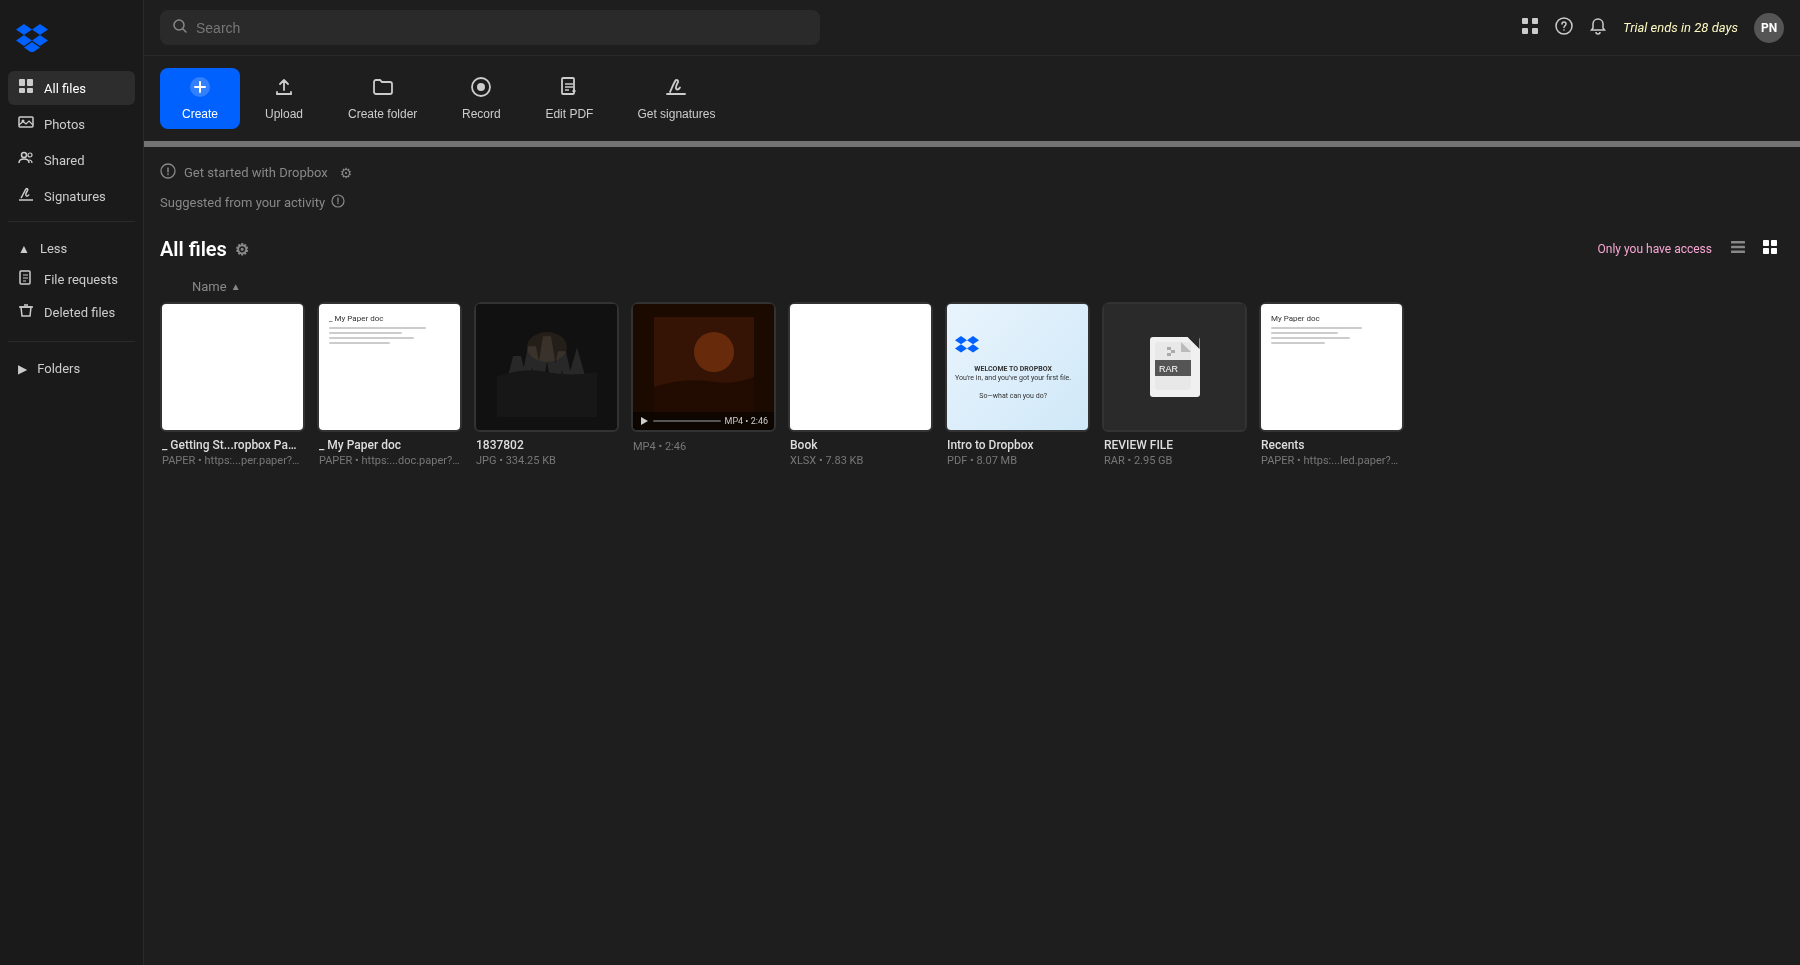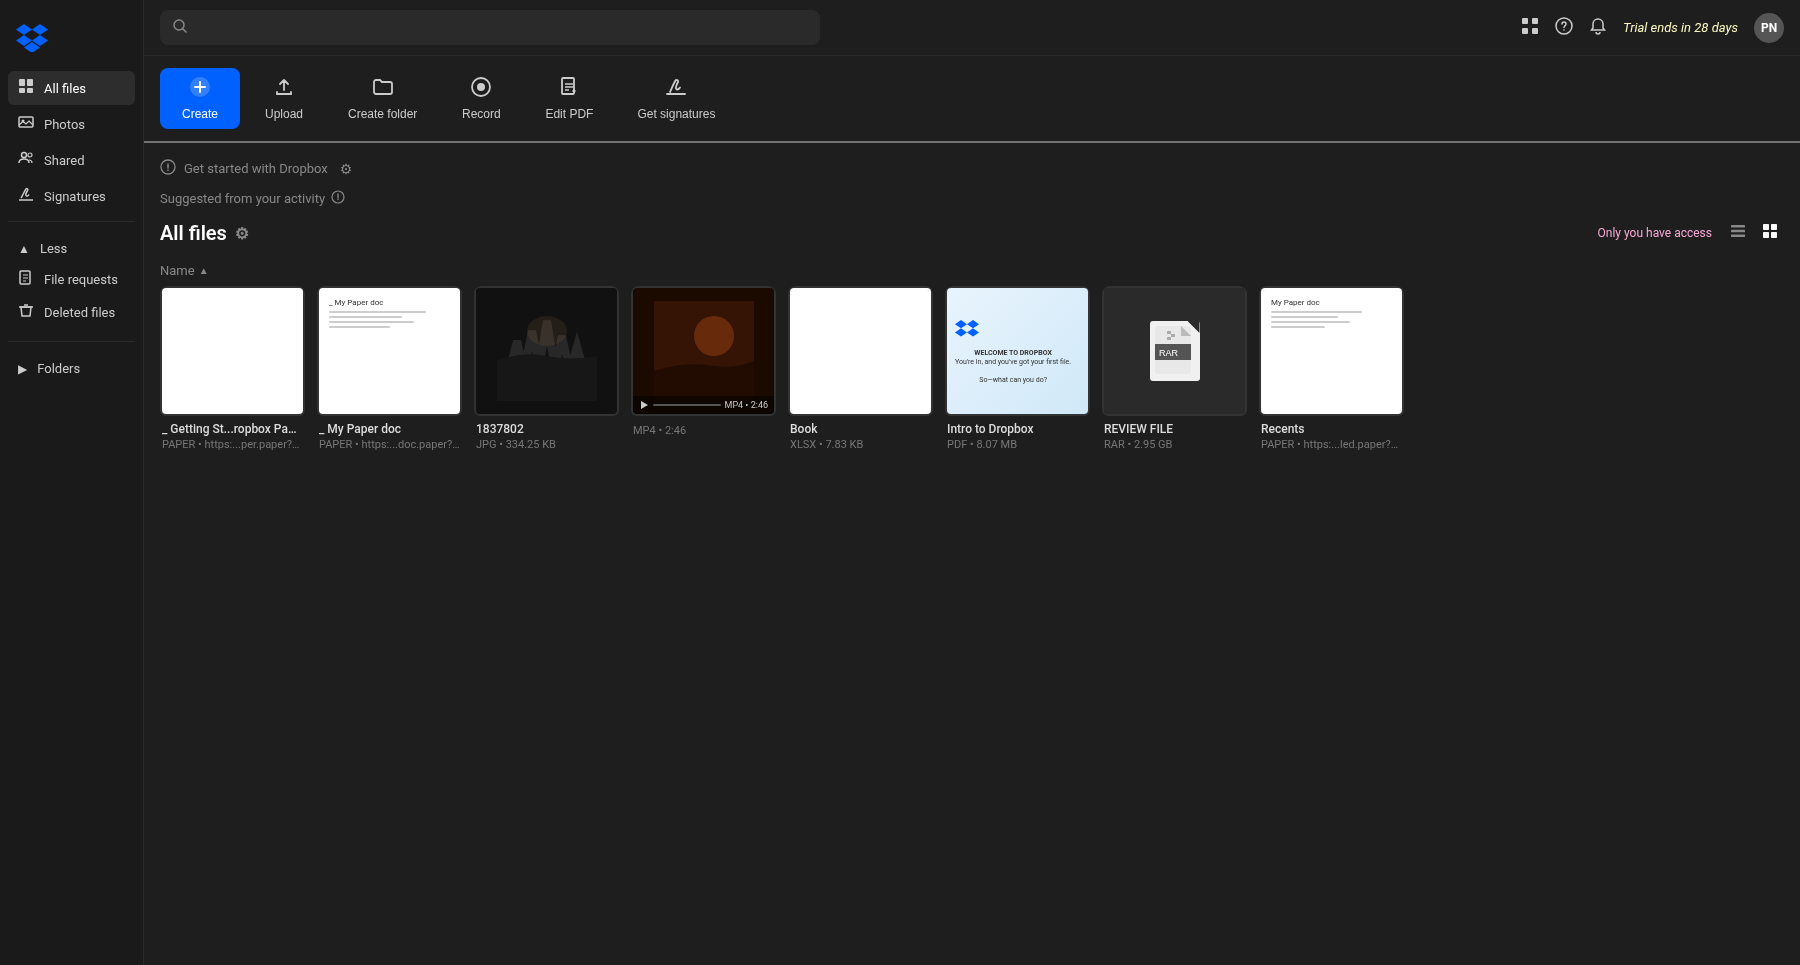--- a/index.html
+++ b/index.html
@@ -139,21 +139,21 @@
       cursor: pointer;
     }
 
     
     #action-bar {
       display: flex;
       align-items: flex-end;
       gap: 4px;
       padding: 12px 16px;
       background: #1e1e1e;
-      border-bottom: 2px solid #737373;
+      border-bottom: 6px solid #737373;
     }
     .action-btn {
       display: flex;
       flex-direction: column;
       align-items: center;
       justify-content: center;
       gap: 4px;
       padding: 8px 20px;
       border-radius: 8px;
       cursor: pointer;
@@ -183,21 +183,21 @@
       font-size: 13px;
       color: #888;
       margin-bottom: 12px;
       cursor: pointer;
     }
     .hint-icon { font-size: 14px; }
 
     .section-label {
       font-size: 13px;
       color: #888;
-      margin-bottom: 12px;
+      margin-bottom: 24px;
       display: flex;
       align-items: center;
       gap: 6px;
     }
 
     
     .files-header {
       display: flex;
       align-items: center;
       justify-content: space-between;
@@ -255,20 +255,21 @@
 
     
     .name-row {
       display: flex;
       align-items: center;
       gap: 4px;
       font-size: 13px;
       color: #888;
       padding: 4px 0 8px;
       cursor: pointer;
+      margin-left: 32px;
     }
 
     
     .file-grid {
       display: flex;
       gap: 12px;
       flex-wrap: wrap;
     }
     .file-card {
       width: 145px;
@@ -544,20 +545,21 @@
 <div id="main">
 
   <div id="topbar">
     <div id="search-box">
       <span>
         <svg width="16" height="16" viewBox="0 0 16 16" fill="none">
           <circle cx="7" cy="7" r="5" stroke="#888" stroke-width="1.5"></circle>
           <path d="M11 11l3 3" stroke="#888" stroke-width="1.5" stroke-linecap="round"></path>
         </svg>
       </span>
+      <input type="text" placeholder="Search" style="">
     </div>
     <div class="topbar-right">
       <span class="topbar-icon">
         <svg width="18" height="18" viewBox="0 0 18 18" fill="none">
           <rect x="1" y="1" width="6" height="6" rx="1" fill="#ccc"></rect>
           <rect x="11" y="1" width="6" height="6" rx="1" fill="#ccc"></rect>
           <rect x="1" y="11" width="6" height="6" rx="1" fill="#ccc"></rect>
           <rect x="11" y="11" width="6" height="6" rx="1" fill="#ccc"></rect>
         </svg>
       </span>

